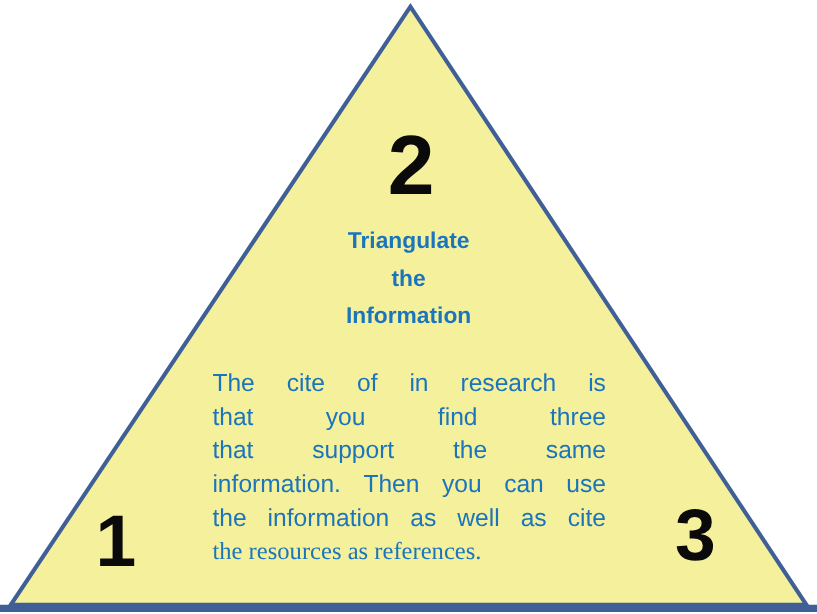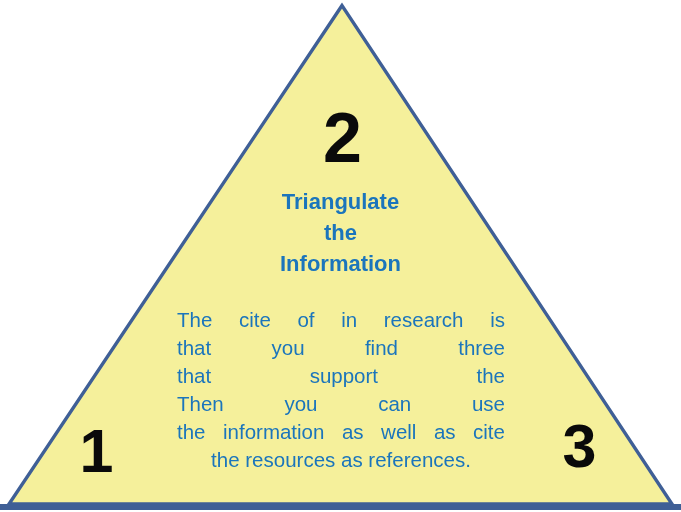--- a/index.html
+++ b/index.html
@@ -27,37 +27,37 @@
     letter-spacing:-1px;
   }
   .num-top{left:342px;top:103px;font-size:70px;}
   .num-left{left:96px;top:421px;font-size:61px;}
   .num-right{left:579px;top:416px;font-size:61px;}
   .heading{
     position:absolute;
     left:0;top:186px;width:681px;
     text-align:center;
     color:var(--text-blue);
-    font-size:22px;font-weight:bold;
+    font-size:19px;font-weight:bold;
     line-height:31px;
   }
   .para{
     position:absolute;
     left:177px;top:306px;width:328px;
     color:var(--text-blue);
     font-size:20.5px;
     line-height:28px;
   }
   .para .jline{
     display:flex;
     justify-content:space-between;
     flex-wrap:nowrap;
     white-space:nowrap;
   }
-  .para .lastline{text-align:center;}
+  .para .lastline{text-align:left;font-family:Liberation Serif, serif;}
 </style>
 </head>
 <body>
 
 <div class="canvas">
 
   <svg width="681" height="512" viewBox="0 0 681 512">
     <polygon points="342,5.5 9,504 672,504" style="fill:var(--triangle-fill);stroke:var(--triangle-border);stroke-width:3.4;stroke-linejoin:miter;"></polygon>
     <line x1="0" y1="507" x2="681" y2="507" style="stroke:var(--triangle-border);stroke-width:6;"></line>
   </svg>
@@ -82,22 +82,24 @@
     <div class="jline">
         <span>that</span>
         <span>you</span>
         <span>find</span>
         <span>three</span>
       </div>
     <div class="jline">
         <span>that</span>
         <span>support</span>
         <span>the</span>
+        <span>same</span>
       </div>
     <div class="jline">
+        <span>information.</span>
         <span>Then</span>
         <span>you</span>
         <span>can</span>
         <span>use</span>
       </div>
     <div class="jline">
         <span>the</span>
         <span>information</span>
         <span>as</span>
         <span>well</span>

